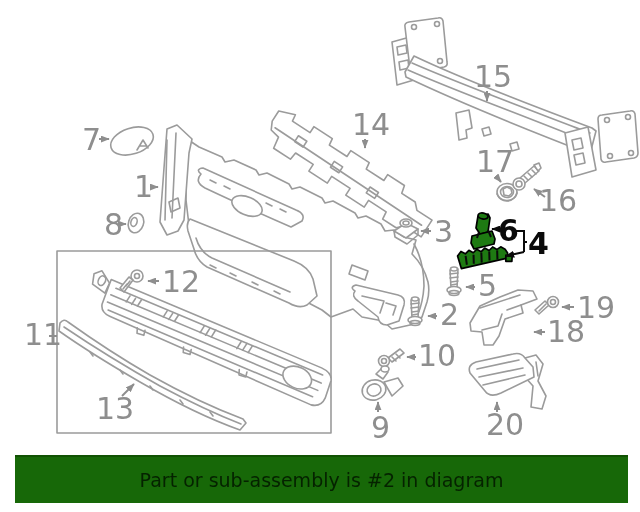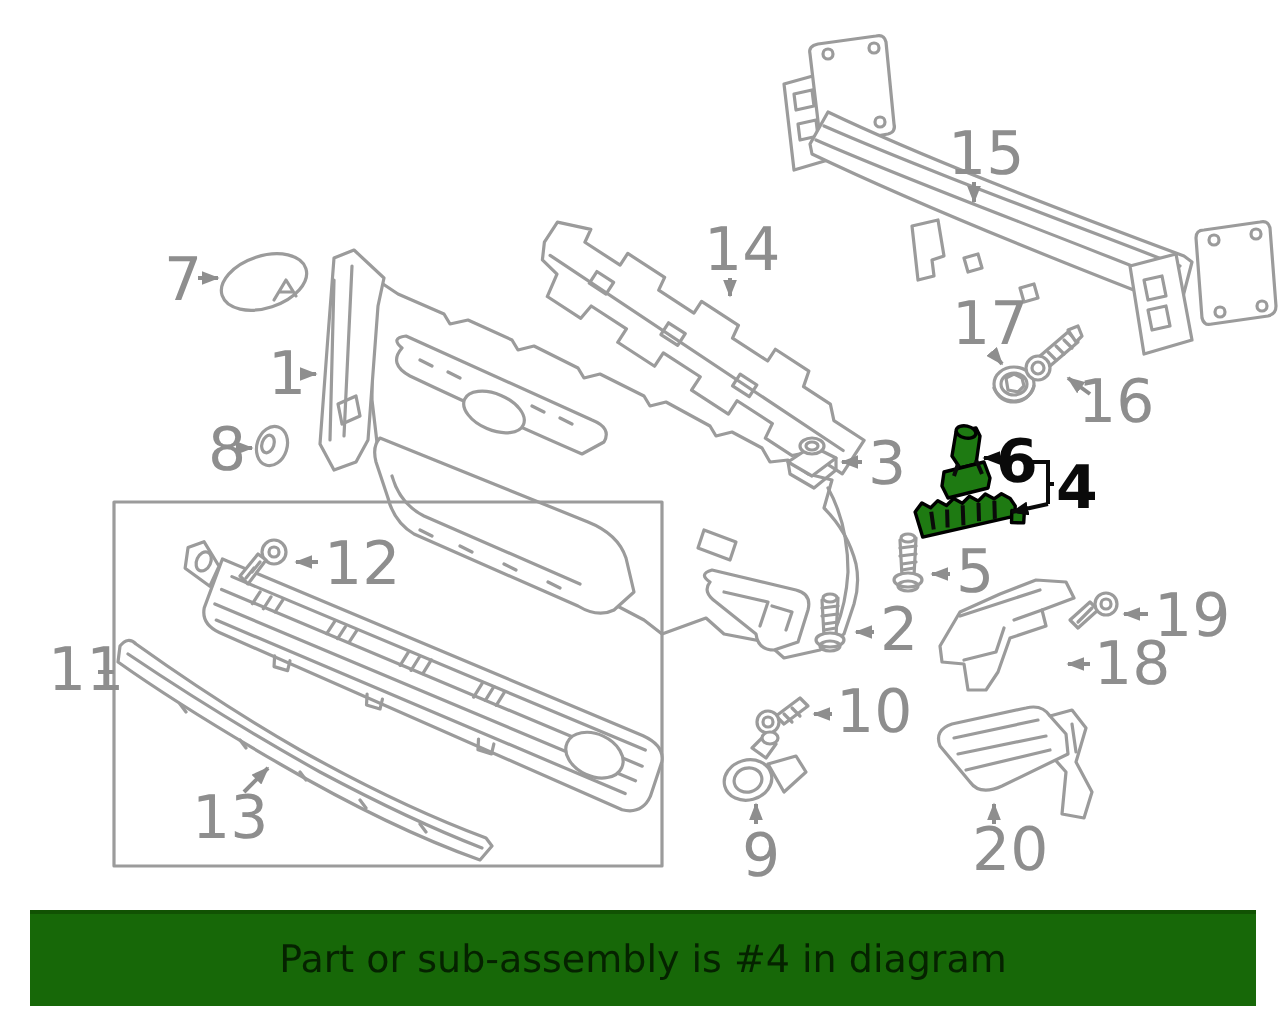--- a/index.html
+++ b/index.html
@@ -234,15 +234,15 @@
     <text x="418" y="366">10</text>
     <text x="162" y="292">12</text>
     <text x="24" y="345">11</text>
     <text x="96" y="419">13</text>
     <text x="371" y="438">9</text>
     <text x="486" y="435">20</text>
   </g>
 </svg>
 
 <div class="banner">
-  <span>Part or sub-assembly is #4 in diagram</span>
+  <span>Part or sub-assembly is #2 in diagram</span>
 </div>
 </div>
 
 </body></html>

